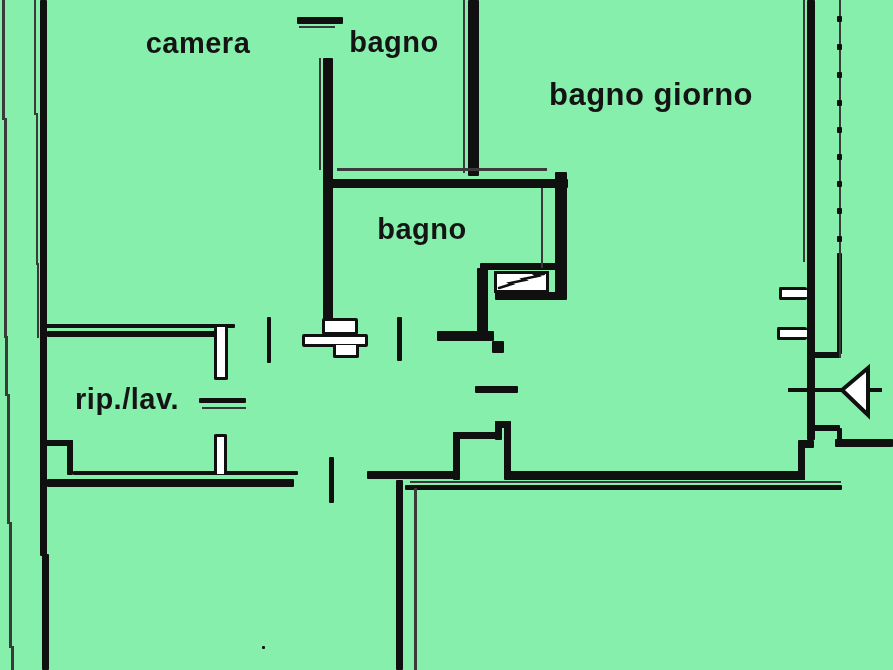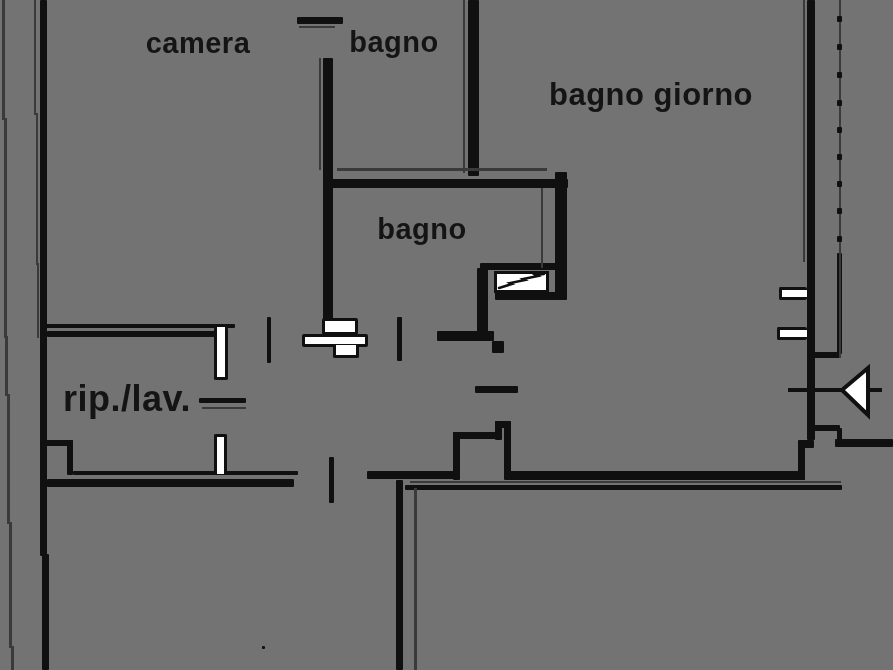--- a/index.html
+++ b/index.html
@@ -1,20 +1,20 @@
 <!DOCTYPE html>
 <html><head>
 <meta charset="utf-8">
 <style>
   html, body { margin: 0; padding: 0; background: #ffffff; }
   #stage {
     position: relative;
     width: 893px;
     height: 670px;
-    background: #737373;
+    background: #86efac;
     overflow: hidden;
     font-family: "Liberation Sans", "DejaVu Sans", sans-serif;
   }
   .wall {
     position: absolute;
     background: #101010;
     border-radius: 1px;
   }
   .thin {
     position: absolute;
@@ -38,21 +38,21 @@
   svg.overlay { position: absolute; overflow: visible; }
 </style>
 </head>
 <body>
 
 <div id="stage">
   <div class="room-label" style="left: 198px; top: 43px; font-size: 29px;">camera</div>
   <div class="room-label" style="left: 394px; top: 42px; font-size: 29px;">bagno</div>
   <div class="room-label" style="left: 651px; top: 95px; font-size: 31px;">bagno giorno</div>
   <div class="room-label" style="left: 422px; top: 229px; font-size: 29px;">bagno</div>
-  <div class="room-label" style="left: 127px; top: 399px; font-size: 36px;">rip./lav.</div>
+  <div class="room-label" style="left: 127px; top: 399px; font-size: 29px;">rip./lav.</div>
 
   <svg class="overlay" id="hatch-svg" width="55" height="22" style="left: 494px; top: 271px;">
     <rect id="hatch-rect" fill="#ffffff" stroke="#101010" stroke-width="3" x="1.5" y="1.5" width="52" height="19"></rect>
     <polyline id="hatch-zigzag" fill="none" stroke="#101010" stroke-width="2.5" stroke-linecap="round" points="5,17 18,13 16,12 31,9 29,8 44,5 42,4 50,3"></polyline>
   </svg>
 
   <svg class="overlay" id="arrow-svg" width="113" height="70" style="left: 780px; top: 355px;">
     <line id="arrow-line" stroke="#101010" stroke-width="4" x1="8" y1="35" x2="102" y2="35"></line>
     <polygon id="arrow-tri" fill="#ffffff" stroke="#101010" stroke-width="4" stroke-linejoin="miter" points="62,35 88,13 88,60"></polygon>
   </svg>

